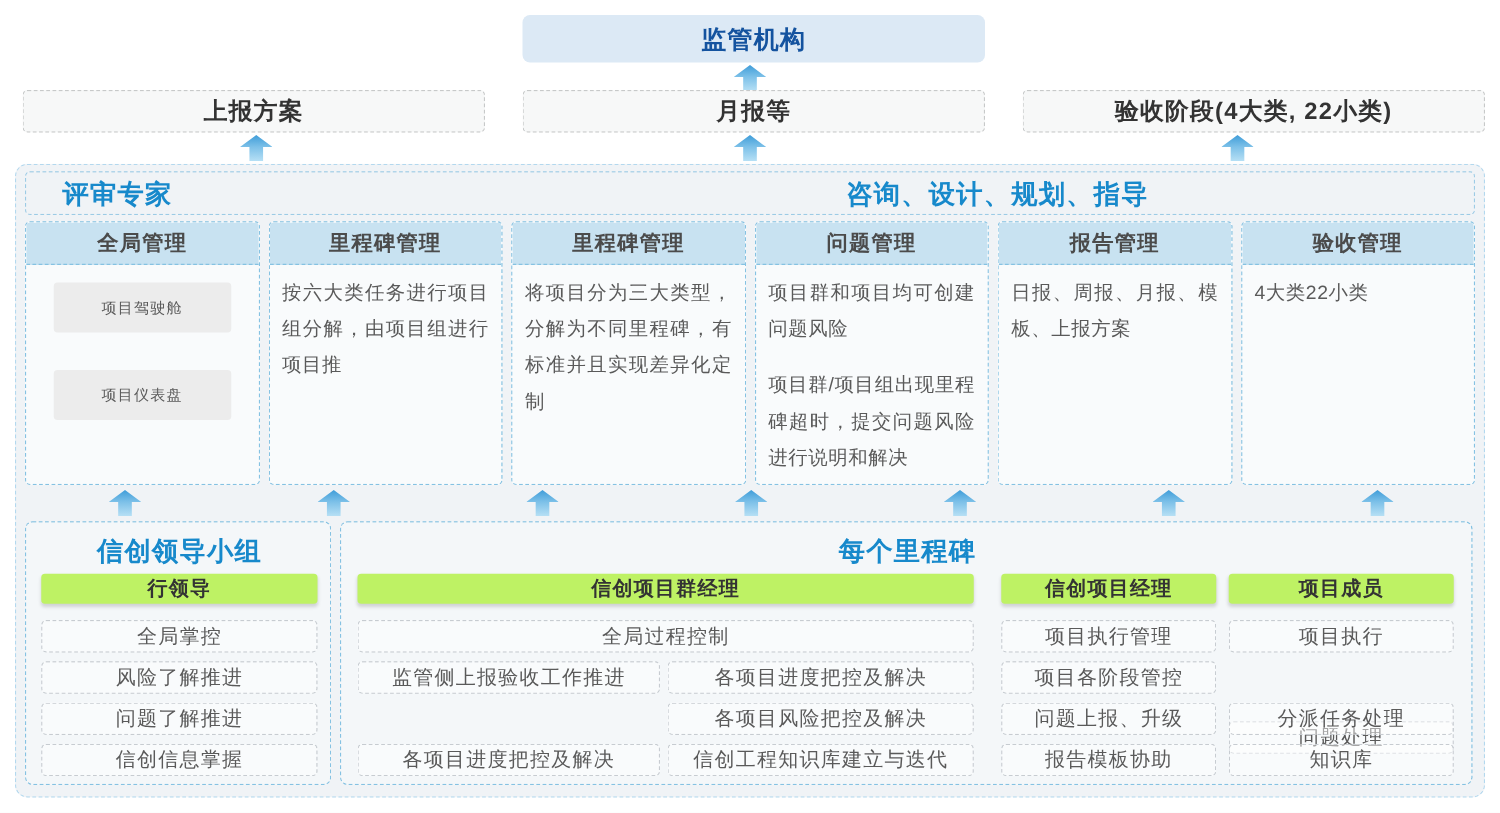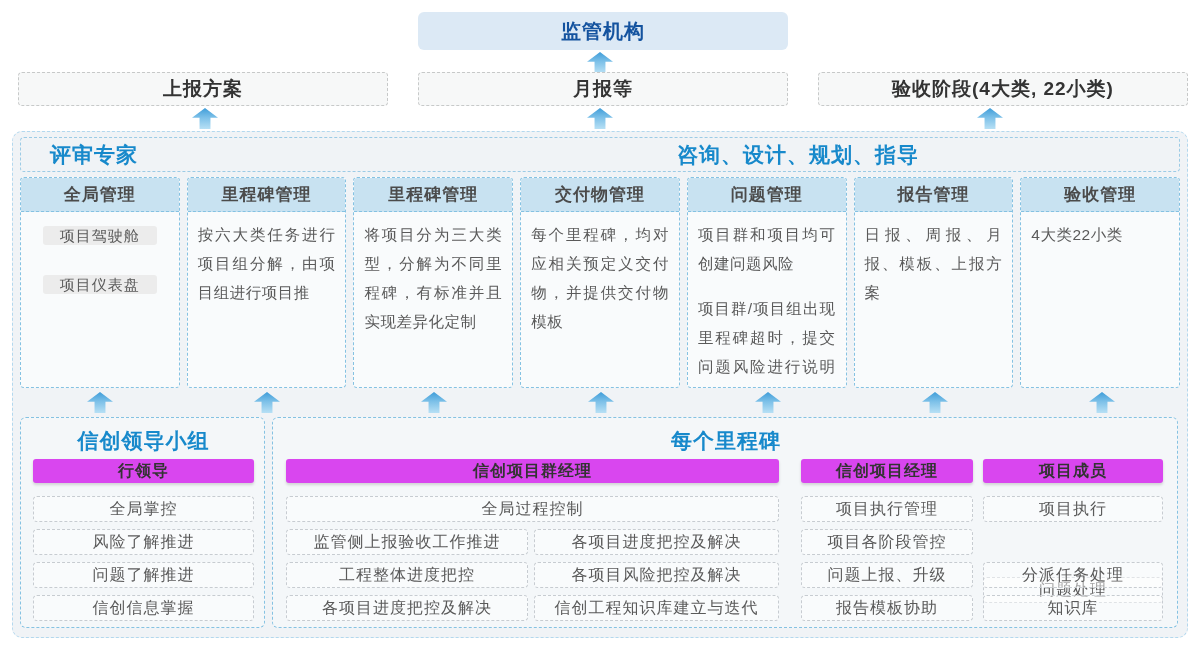--- a/index.html
+++ b/index.html
@@ -25,27 +25,27 @@
   .strip{border:1px dashed #9ccbe5;border-radius:4px;}
   .blue-title{color:#1789cb;font-weight:bold;font-size:21px;letter-spacing:1px;white-space:nowrap;}
 
   
   .cols{display:flex;gap:7px;}
   .col{flex:1;border:1px dashed #85c2e2;border-radius:4px;background:#f9fbfc;overflow:hidden;display:flex;flex-direction:column;}
   .col-h{height:33px;background:#c8e2f1;border-bottom:1px dashed #85c2e2;color:#4b4b4b;font-weight:bold;font-size:17px;
     display:flex;align-items:center;justify-content:center;letter-spacing:1px;flex:0 0 auto;}
   .col-b{flex:1;padding:8px 10px;color:#5a5a5a;font-size:15.5px;line-height:29px;}
   .col-b p{margin:0 0 16px;text-align:justify;text-justify:inter-ideograph;letter-spacing:0.5px;}
-  .pill{height:19px;margin:0 12px;background:#ececec;border-radius:3px;color:#5a5a5a;font-size:15px;
+  .pill{height:40px;margin:0 12px;background:#ececec;border-radius:3px;color:#5a5a5a;font-size:12px;
     display:flex;align-items:center;justify-content:center;letter-spacing:1px;}
   .pill-wrap{padding-top:14px;display:flex;flex-direction:column;gap:30px;}
 
   
   .group-box{background:#f4f7f9;border:1px dashed #85c2e2;border-radius:6px;}
-  .role-box{background:#d946ef;border-radius:3px;box-shadow:0 2px 3px rgba(0,0,0,0.15);color:#333;font-weight:bold;font-size:16px;letter-spacing:1px;}
+  .role-box{background:#bef264;border-radius:3px;box-shadow:0 2px 3px rgba(0,0,0,0.15);color:#333;font-weight:bold;font-size:16px;letter-spacing:1px;}
   .task{border:1px dashed #c7ccd1;border-radius:4px;background:rgba(255,255,255,0.45);color:#5a5a5a;font-size:16px;letter-spacing:1px;}
 </style>
 </head>
 <body>
 
 <div class="stage">
 
   <div class="abs flexc regulator" style="left:418px;top:12px;width:370px;height:38px;">
     <span>监管机构</span>
   </div>
@@ -93,26 +93,20 @@
       </div>
     </div>
 
     <div class="col">
       <div class="col-h">里程碑管理</div>
       <div class="col-b">
         <p>将项目分为三大类型，分解为不同里程碑，有标准并且实现差异化定制</p>
       </div>
     </div>
 
-    <div class="col">
-      <div class="col-h">交付物管理</div>
-      <div class="col-b">
-        <p>每个里程碑，均对应相关预定义交付物，并提供交付物模板</p>
-      </div>
-    </div>
 
     <div class="col">
       <div class="col-h">问题管理</div>
       <div class="col-b">
         <p>项目群和项目均可创建问题风险</p>
         <p>项目群/项目组出现里程碑超时，提交问题风险进行说明和解决</p>
       </div>
     </div>
 
     <div class="col">
@@ -166,23 +160,20 @@
 
     <div class="abs flexc role-box" style="left:13px;top:41px;width:493px;height:24px;">
       <span>信创项目群经理</span>
     </div>
     <div class="abs flexc task" style="left:13px;top:78px;width:493px;height:26px;">
       <span>全局过程控制</span>
     </div>
     <div class="abs flexc task" style="left:13px;top:111px;width:242px;height:26px;">
       <span>监管侧上报验收工作推进</span>
     </div>
-    <div class="abs flexc task" style="left:13px;top:144px;width:242px;height:26px;">
-      <span>工程整体进度把控</span>
-    </div>
     <div class="abs flexc task" style="left:13px;top:177px;width:242px;height:26px;">
       <span>各项目进度把控及解决</span>
     </div>
     <div class="abs flexc task" style="left:261px;top:111px;width:245px;height:26px;">
       <span>各项目进度把控及解决</span>
     </div>
     <div class="abs flexc task" style="left:261px;top:144px;width:245px;height:26px;">
       <span>各项目风险把控及解决</span>
     </div>
     <div class="abs flexc task" style="left:261px;top:177px;width:245px;height:26px;">

